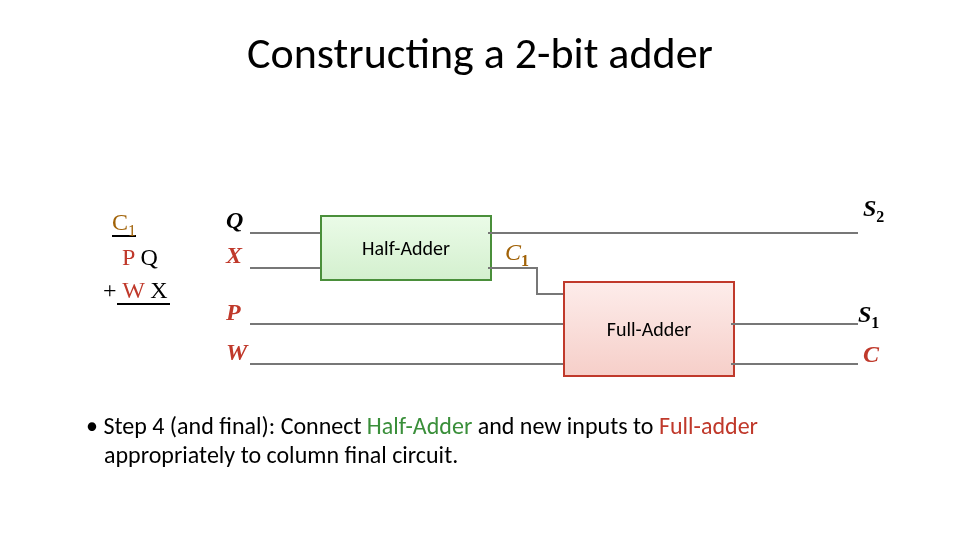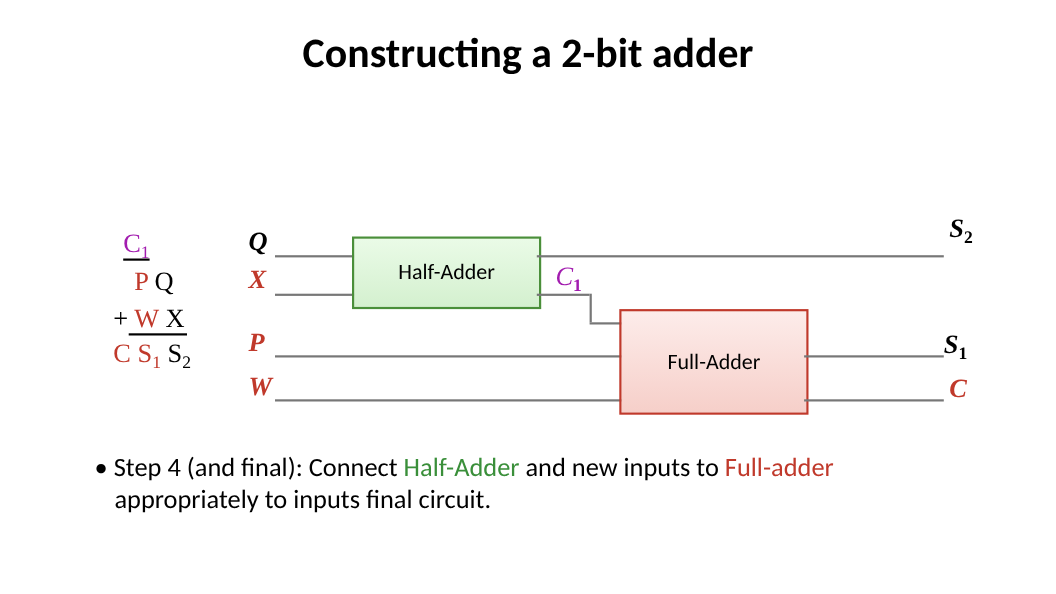--- a/index.html
+++ b/index.html
@@ -1,24 +1,24 @@
 <!DOCTYPE html>
 <html><head>
 <meta charset="utf-8">
 <style>
   html,body{margin:0;padding:0;width:960px;height:540px;background:#fff;font-family:"Calibri","Segoe UI",sans-serif;color:#000}
   .slide{position:relative;width:960px;height:540px}
-  .title{position:absolute;left:0;top:26px;width:100%;text-align:center;font-size:38px;font-weight:700}
+  .title{position:absolute;left:0;top:26px;width:100%;text-align:center;font-size:44px;font-weight:400}
   .step1{position:absolute;left:86px;top:128px;width:820px;font-size:24px}
   .step2{position:absolute;left:86px;top:411px;width:840px;font-size:24px}
   .step2 .indent{margin-left:18px}
   .bullet::before{content:"• ";}
   .green{color:#3a8f3a}
   .red{color:#c0392b}
-  .orange{color:#a21caf}
+  .orange{color:#a16207}
   .sub{font-size:16px;vertical-align:sub;font-style:normal}
   
   .mathblock{position:absolute;left:103px;top:206px;font-family:"Cambria Math","Times New Roman",serif;font-size:24px;line-height:1.35}
   .mathblock .row{white-space:pre}
   .mathblock .sp{display:inline-block}
   .underline{border-bottom:2px solid #000}
   
   .diagram{position:absolute;left:220px;top:195px;width:700px;height:200px}
   .diagram .wire{position:absolute;background:#777;height:2px}
   .diagram .lbl{position:absolute;font-family:"Cambria Math","Times New Roman",serif;font-size:24px;font-style:italic;font-weight:600}
@@ -33,21 +33,20 @@
 
 <div class="slide">
 
   <div class="title">Constructing a 2-bit adder</div>
 
 
   <div class="mathblock">
     <div class="row"><span class="sp" style="width:9px"></span><span class="orange underline"><span>C</span><span class="sub">1</span></span></div>
     <div class="row"><span class="sp" style="width:19px"></span><span class="red">P</span> <span>Q</span></div>
     <div class="row"><span>+</span><span class="underline" style="padding-right:2px"> <span class="red">W</span> <span>X</span></span></div>
-    <div class="row"><span class="red">C</span> <span class="red"><span>S</span><span class="sub">1</span></span> <span><span>S</span><span class="sub">2</span></span></div>
   </div>
 
   <div class="diagram">
 
     <div class="lbl" style="left:6px;top:12px">Q</div>
     <div class="lbl red" style="left:6px;top:47px">X</div>
     <div class="lbl red" style="left:6px;top:104px">P</div>
     <div class="lbl red" style="left:6px;top:144px">W</div>
 
     <div class="wire" style="left:30px;top:37px;width:72px"></div>
@@ -72,16 +71,16 @@
       </div>
 
     <div class="wire" style="left:511px;top:128px;width:127px"></div>
     <div class="wire" style="left:511px;top:168px;width:127px"></div>
     <div class="lbl" style="left:638px;top:106px"><span>S</span><span class="sub">1</span></div>
     <div class="lbl red" style="left:643px;top:146px">C</div>
   </div>
 
   <div class="step2">
     <span class="bullet"></span><span>Step 4 (and final): Connect </span><span class="green">Half-Adder</span><span> and new inputs to </span><span class="red">Full-adder</span><br>
-    <span class="indent">appropriately to inputs final circuit.</span>
+    <span class="indent">appropriately to column final circuit.</span>
   </div>
 
 </div>
 
 </body></html>

